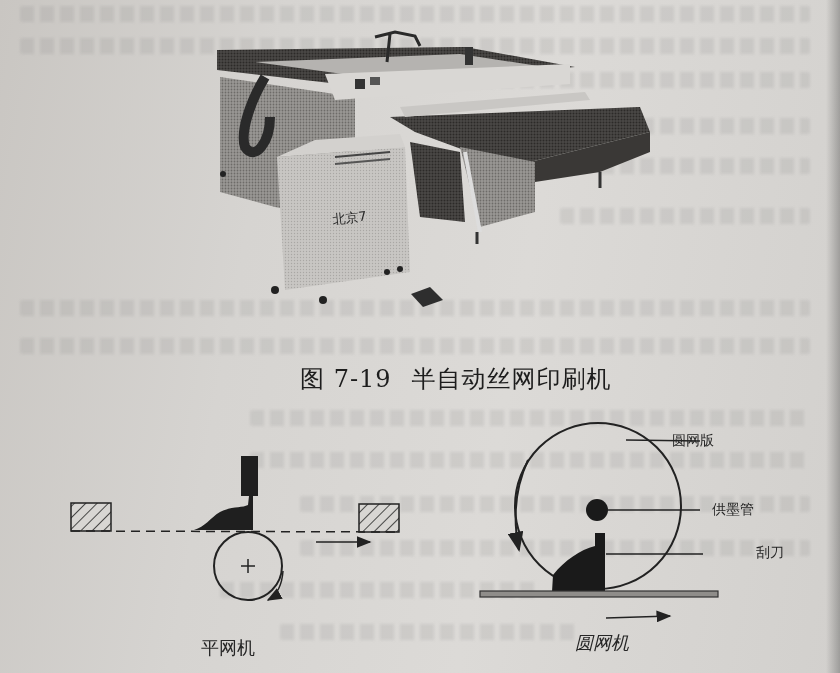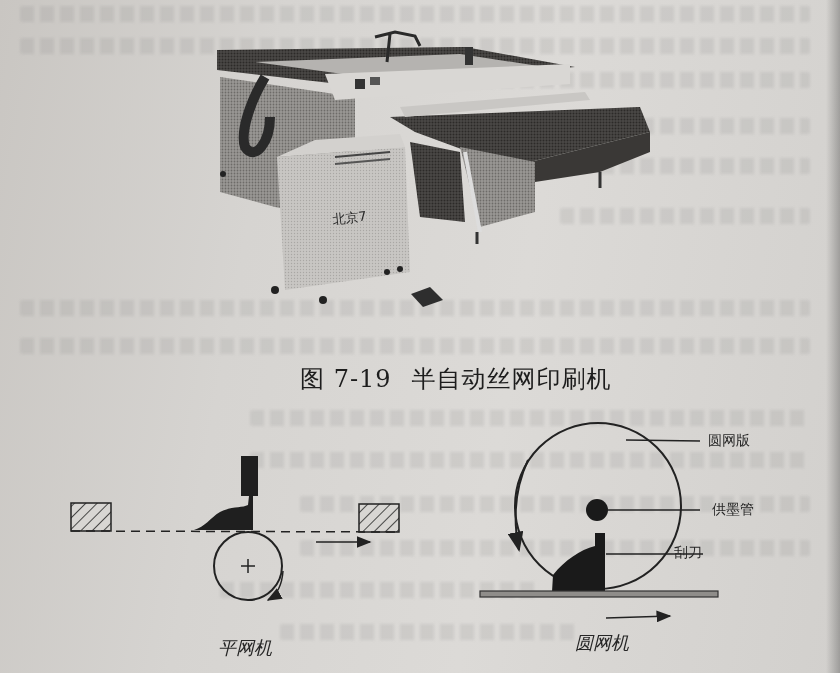--- a/index.html
+++ b/index.html
@@ -160,18 +160,18 @@
     <line x1="626" y1="440" x2="700" y2="441" stroke="#222" stroke-width="1.5"></line>
     <line x1="608" y1="510" x2="700" y2="510" stroke="#222" stroke-width="1.5"></line>
     <line x1="606" y1="554" x2="703" y2="554" stroke="#222" stroke-width="1.5"></line>
 
     <path d="M528,460 C514,490 513,520 519,550" fill="none" stroke="#222" stroke-width="2" marker-end="url(#arrowhead)"></path>
 
     <line x1="606" y1="618" x2="670" y2="616" stroke="#222" stroke-width="1.5" marker-end="url(#arrowhead)"></line>
   </g>
 </svg>
 
-<div class="lbl small" style="left:708px; top:432px;">圆网版</div>
+<div class="lbl small" style="left:672px; top:432px;">圆网版</div>
 <div class="lbl small" style="left:712px; top:501px;text-align:right;">供墨管</div>
-<div class="lbl small" style="left:674px; top:544px;text-align:right;">刮刀</div>
+<div class="lbl small" style="left:756px; top:544px;text-align:right;">刮刀</div>
 
-<div class="lbl big" style="left:218px; top:636px;font-style:italic;">平网机</div>
+<div class="lbl big" style="left:201px; top:636px;">平网机</div>
 <div class="lbl big" style="left:575px; top:631px;font-style:italic;">圆网机</div>
 
 </body></html>

